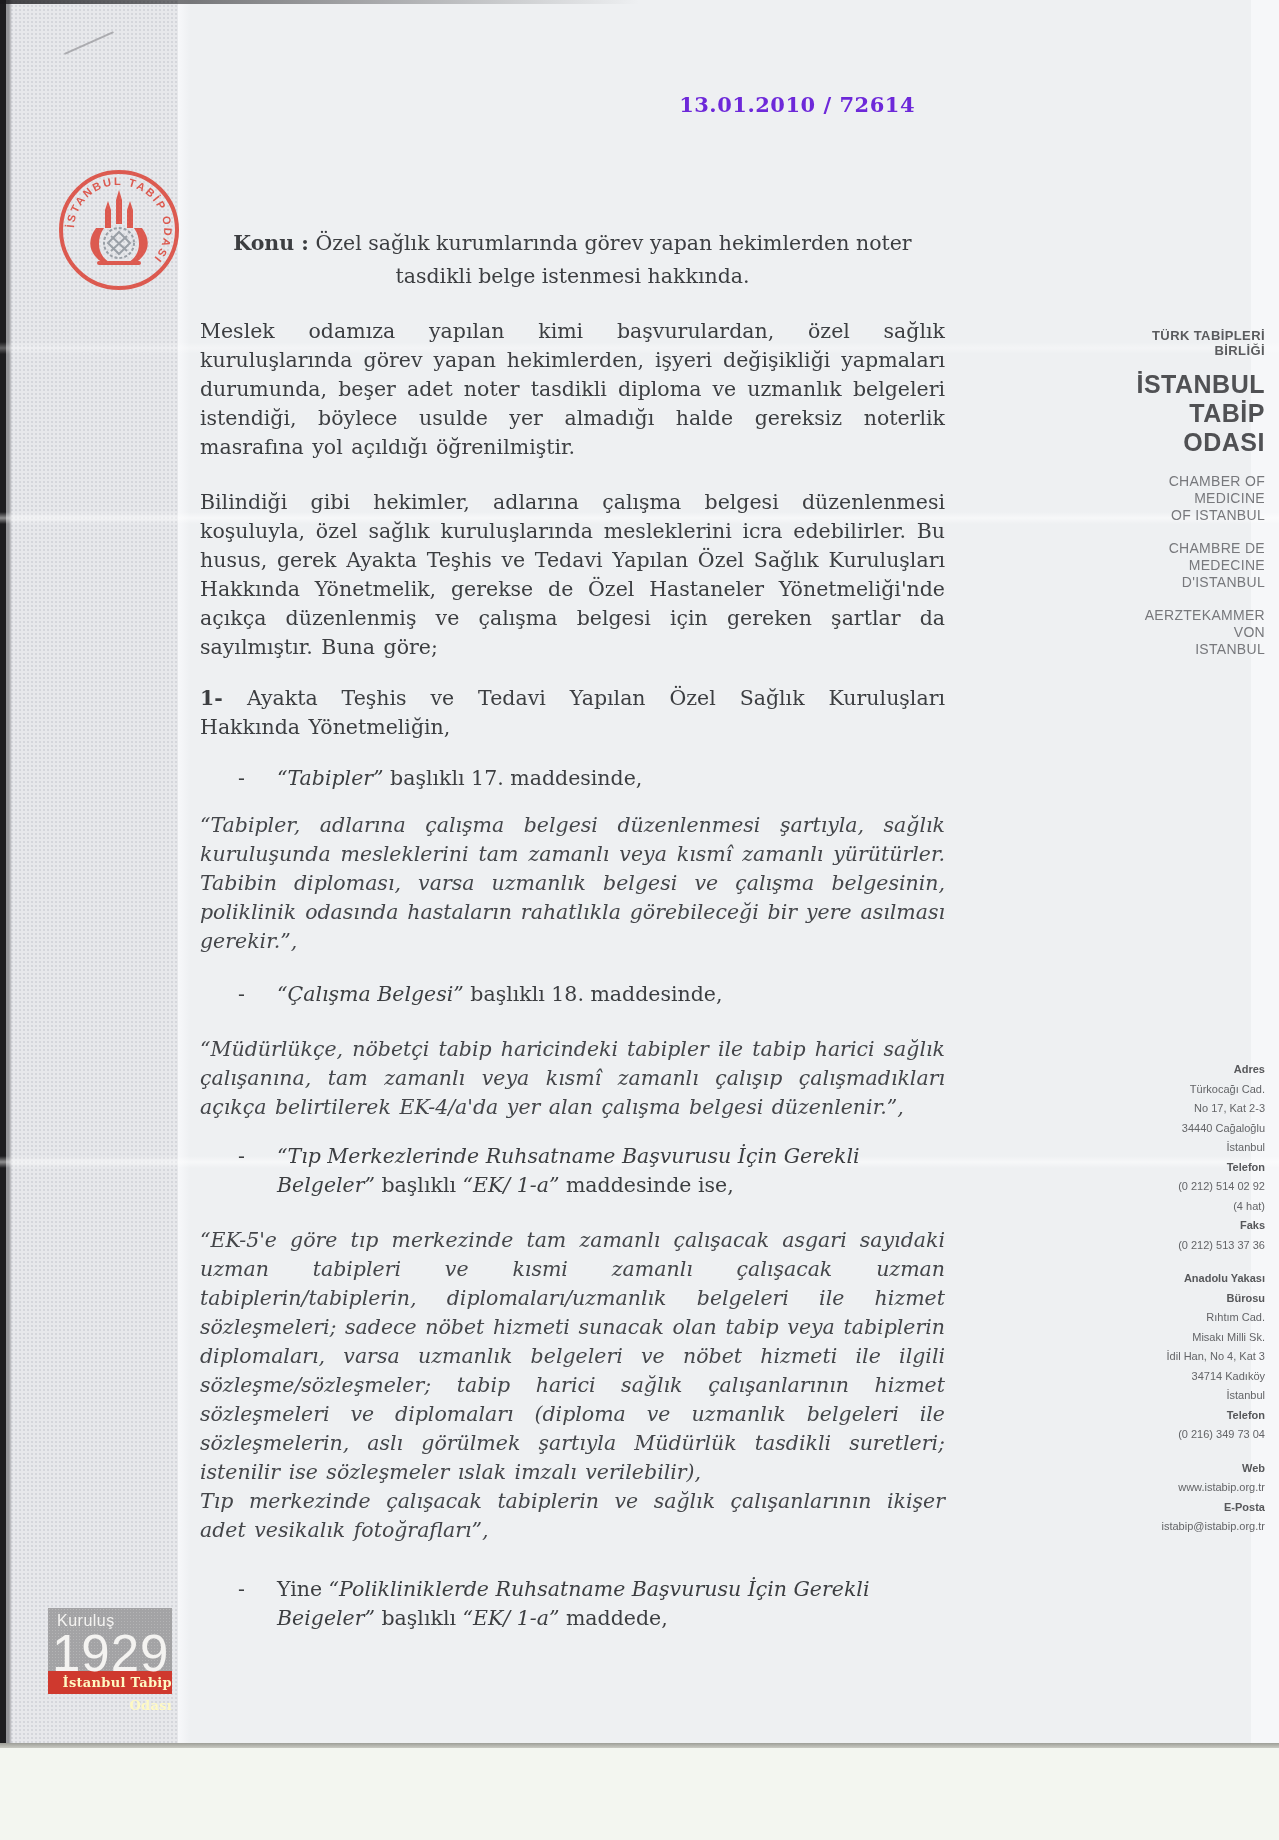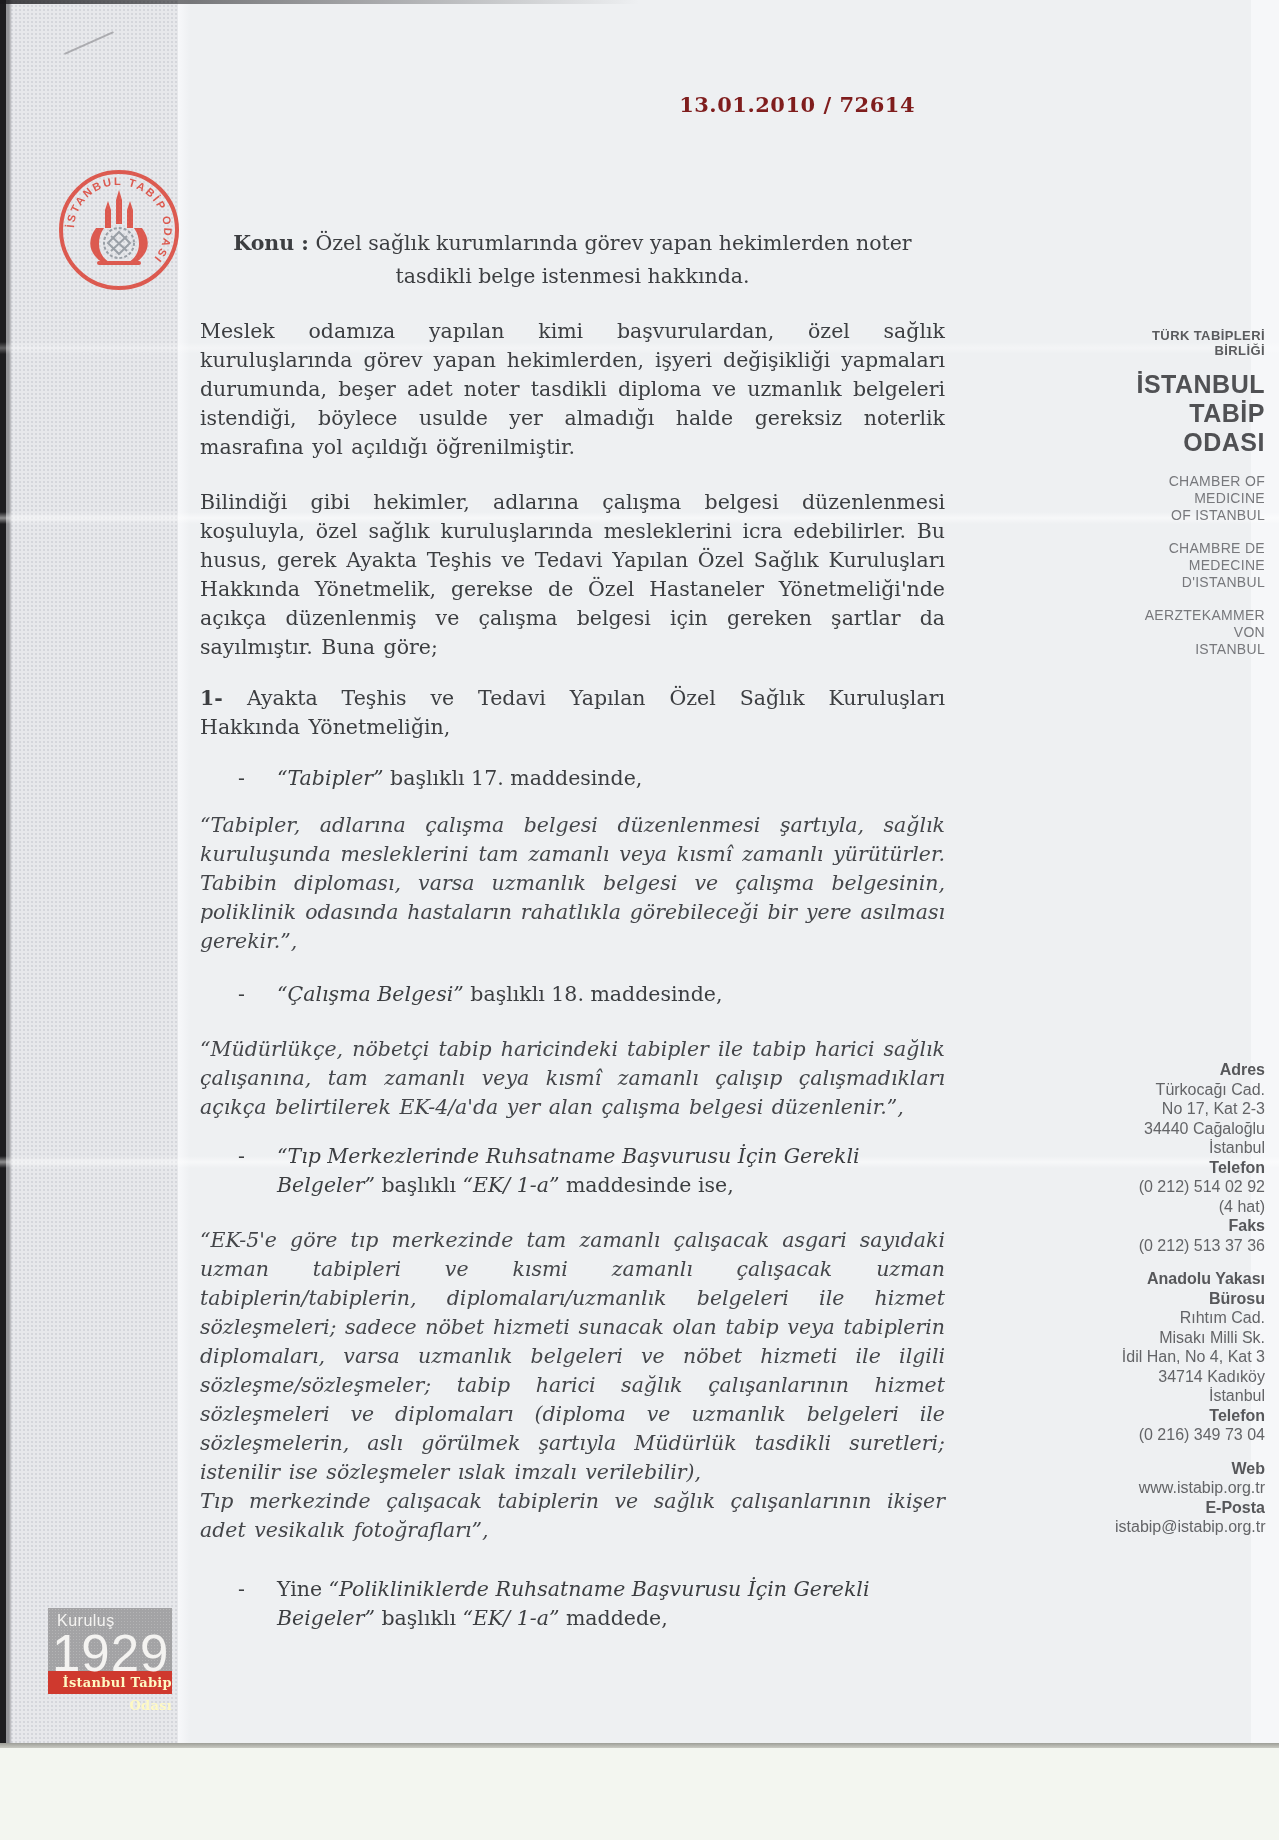--- a/index.html
+++ b/index.html
@@ -58,21 +58,21 @@
   
   .side-head{
     position:absolute;right:14px;top:328px;width:150px;text-align:right;
     font-family:"Liberation Sans", sans-serif;color:#5d5e61;
   }
   .parent-org{font-size:13px;font-weight:bold;letter-spacing:.4px;color:#5a5b5e;}
   .org-big{font-size:25px;font-weight:bold;letter-spacing:.5px;line-height:29px;color:#505154;margin-top:12px;}
   .org-lang{font-size:14px;font-weight:normal;line-height:17px;color:#77787c;margin-top:16px;letter-spacing:.3px;}
   .side-address{
     position:absolute;right:14px;top:1060px;width:150px;text-align:right;
-    font-family:"Liberation Sans", sans-serif;font-size:16px;line-height:19.5px;color:#636467;
+    font-family:"Liberation Sans", sans-serif;font-size:11px;line-height:19.5px;color:#636467;
   }
   .addr-label{font-weight:bold;color:#56575a;}
   .gap-lg{margin-top:14px;}
 
   
   .founding{position:absolute;left:48px;top:1608px;width:124px;}
   .founding-box{
     background:#a3a3a5;height:63px;position:relative;
     font-family:Liberation Sans, sans-serif;color:#f4f3f1;
     background-image:radial-gradient(rgba(255,255,255,.18) 1px, transparent 1px);
@@ -83,21 +83,21 @@
   .founding-banner{
     background:#cf392e;height:23px;line-height:23px;text-align:right;
     font-family:"DejaVu Serif", serif;font-weight:bold;font-size:13px;color:#fef9c3;letter-spacing:.3px;
   }
 
   
   .letter{
     position:absolute;left:200px;top:90px;width:745px;
     color:#3c3e41;font-size:20.5px;line-height:29px;
   }
-  .date-ref{text-align:right;padding-right:30px;font-weight:bold;font-size:21px;letter-spacing:.5px;color:#7f1d1d;}
+  .date-ref{text-align:right;padding-right:30px;font-weight:bold;font-size:21px;letter-spacing:.5px;color:#6d28d9;}
   .subject{margin-top:108px;text-align:center;line-height:33px;}
   .subject .lbl{font-weight:bold;}
   .salutation{margin-top:50px;font-weight:bold;}
   .para{text-align:justify;text-align-last:left;word-spacing:2px;}
   .p-intro{margin-top:24px;}
   .p-legal{margin-top:26px;}
   .h-item{margin-top:22px;text-align:justify;text-align-last:left;word-spacing:2px;}
   .h-item .num{font-weight:bold;display:inline-block;width:47px;}
   .bullet{margin-top:22px;position:relative;padding-left:77px;}
   .bullet .dash{position:absolute;left:38px;top:0;}

